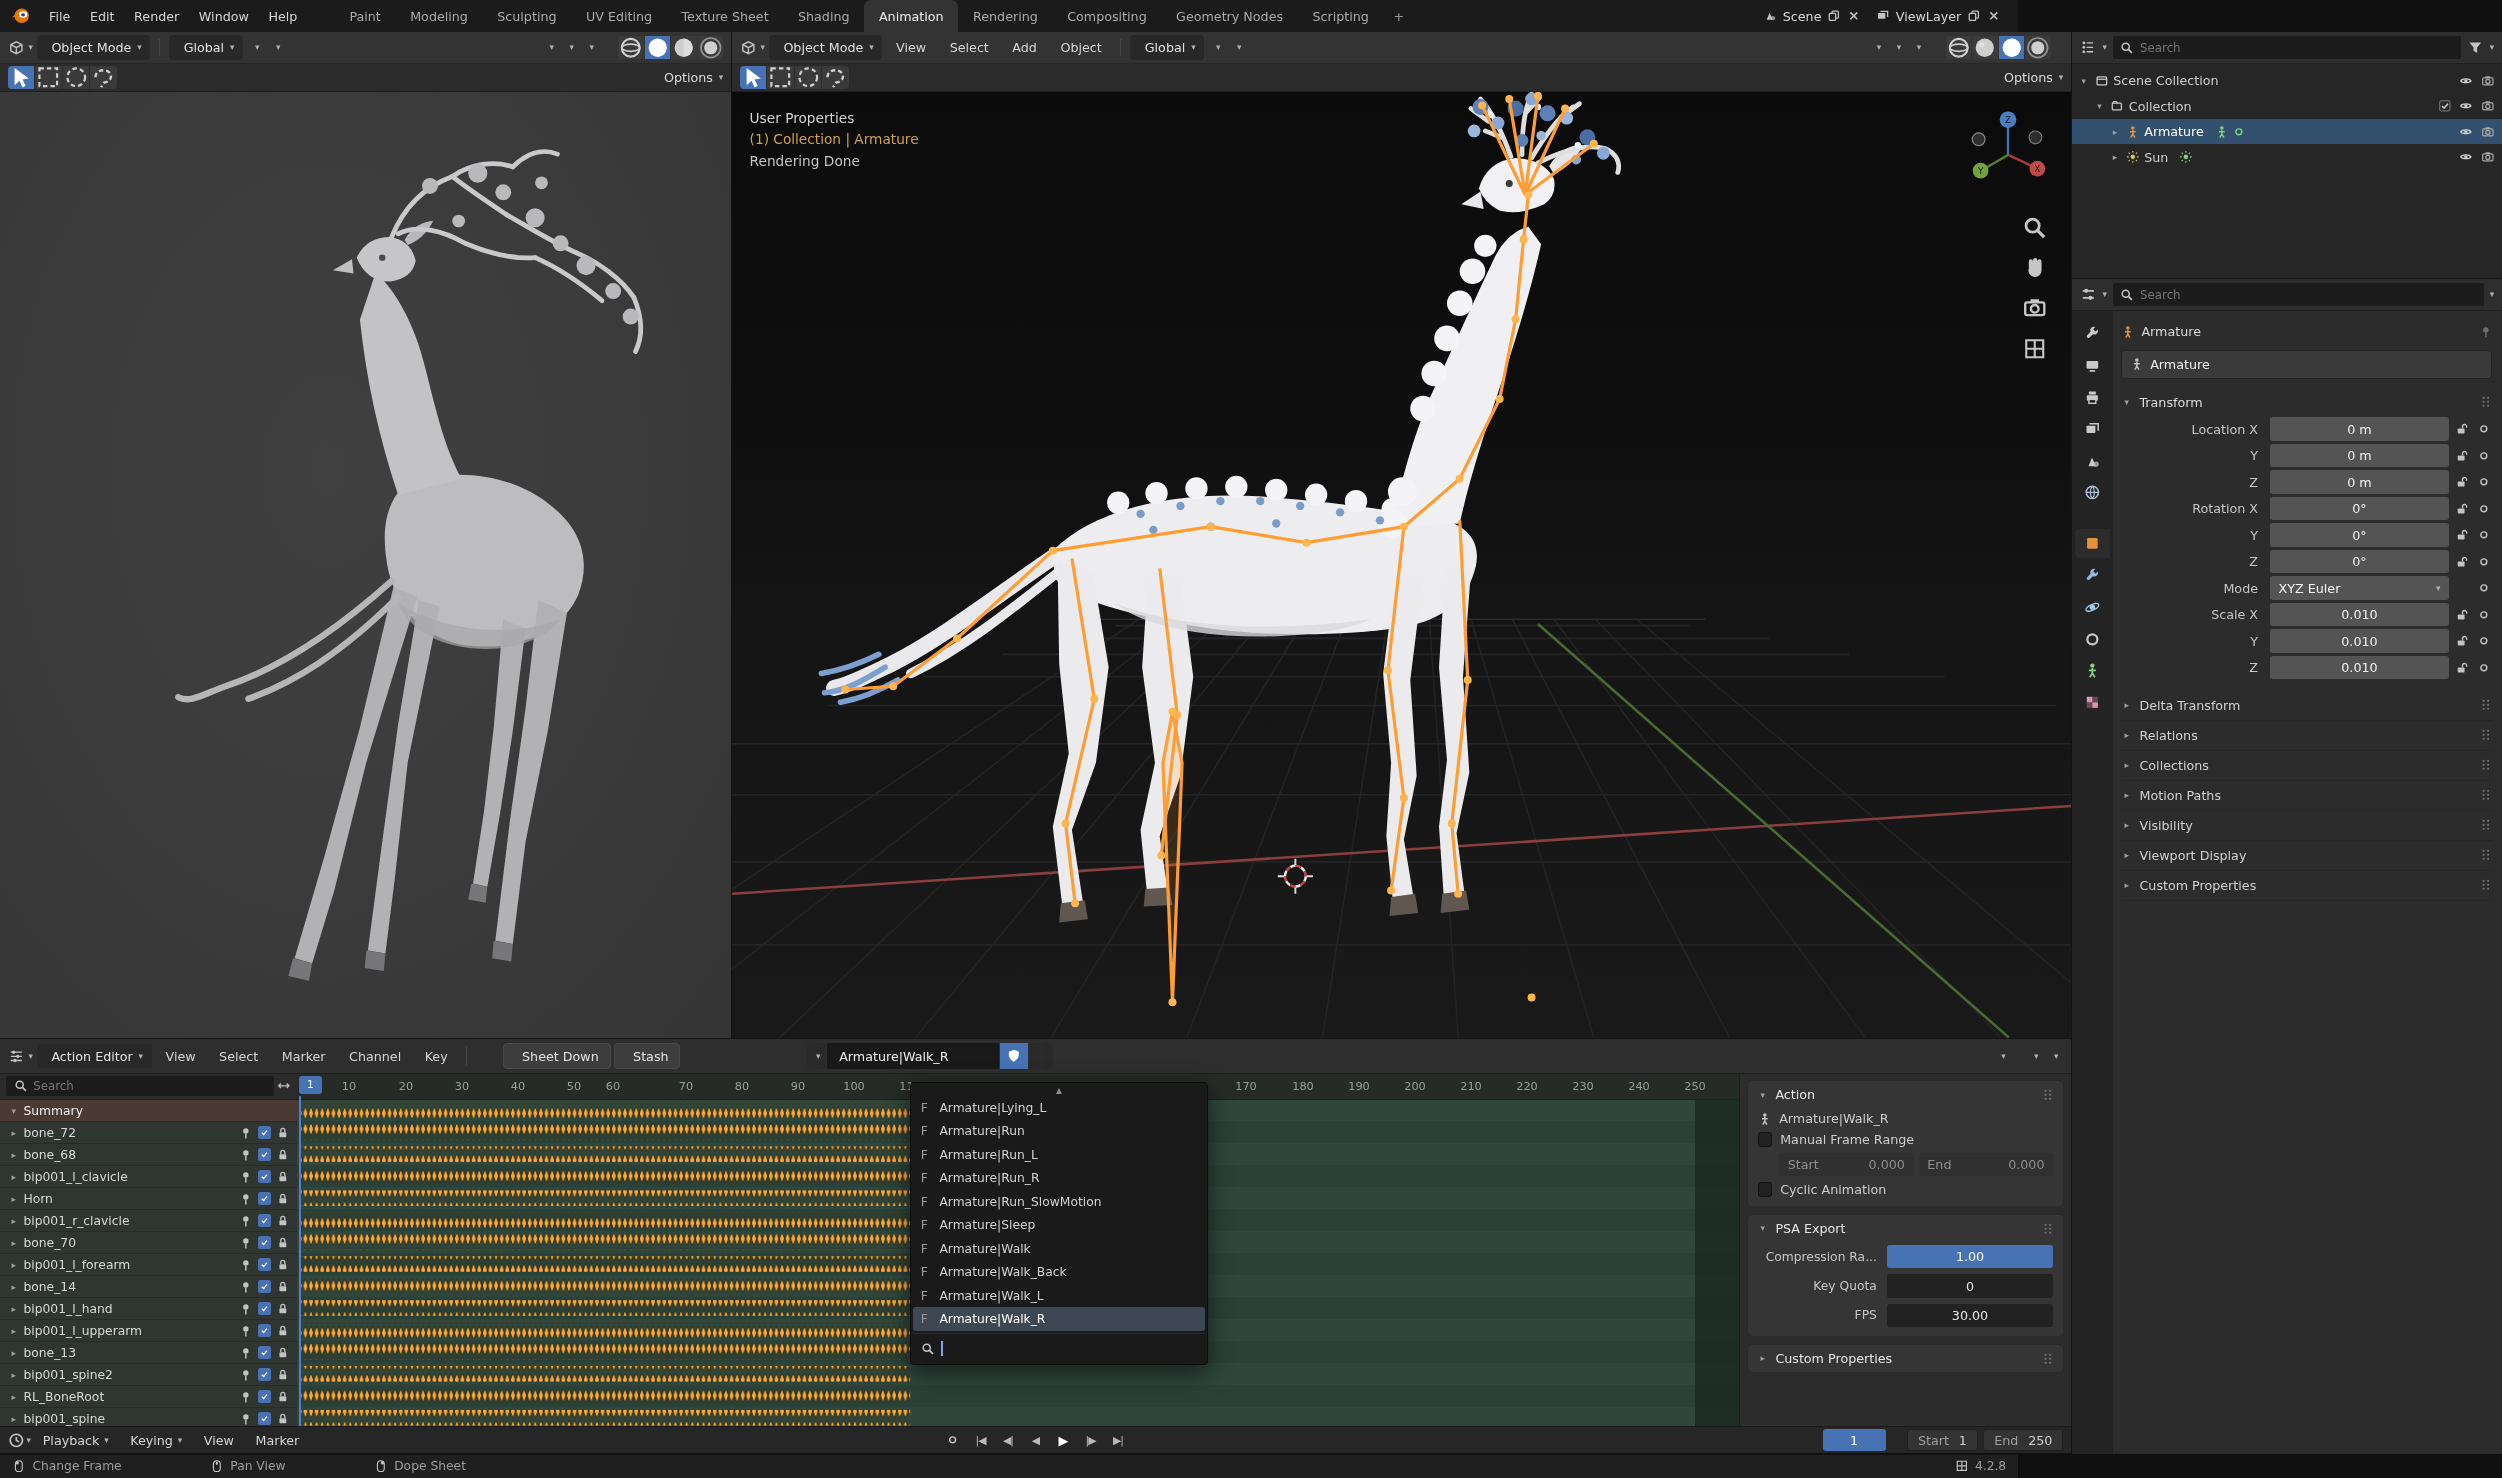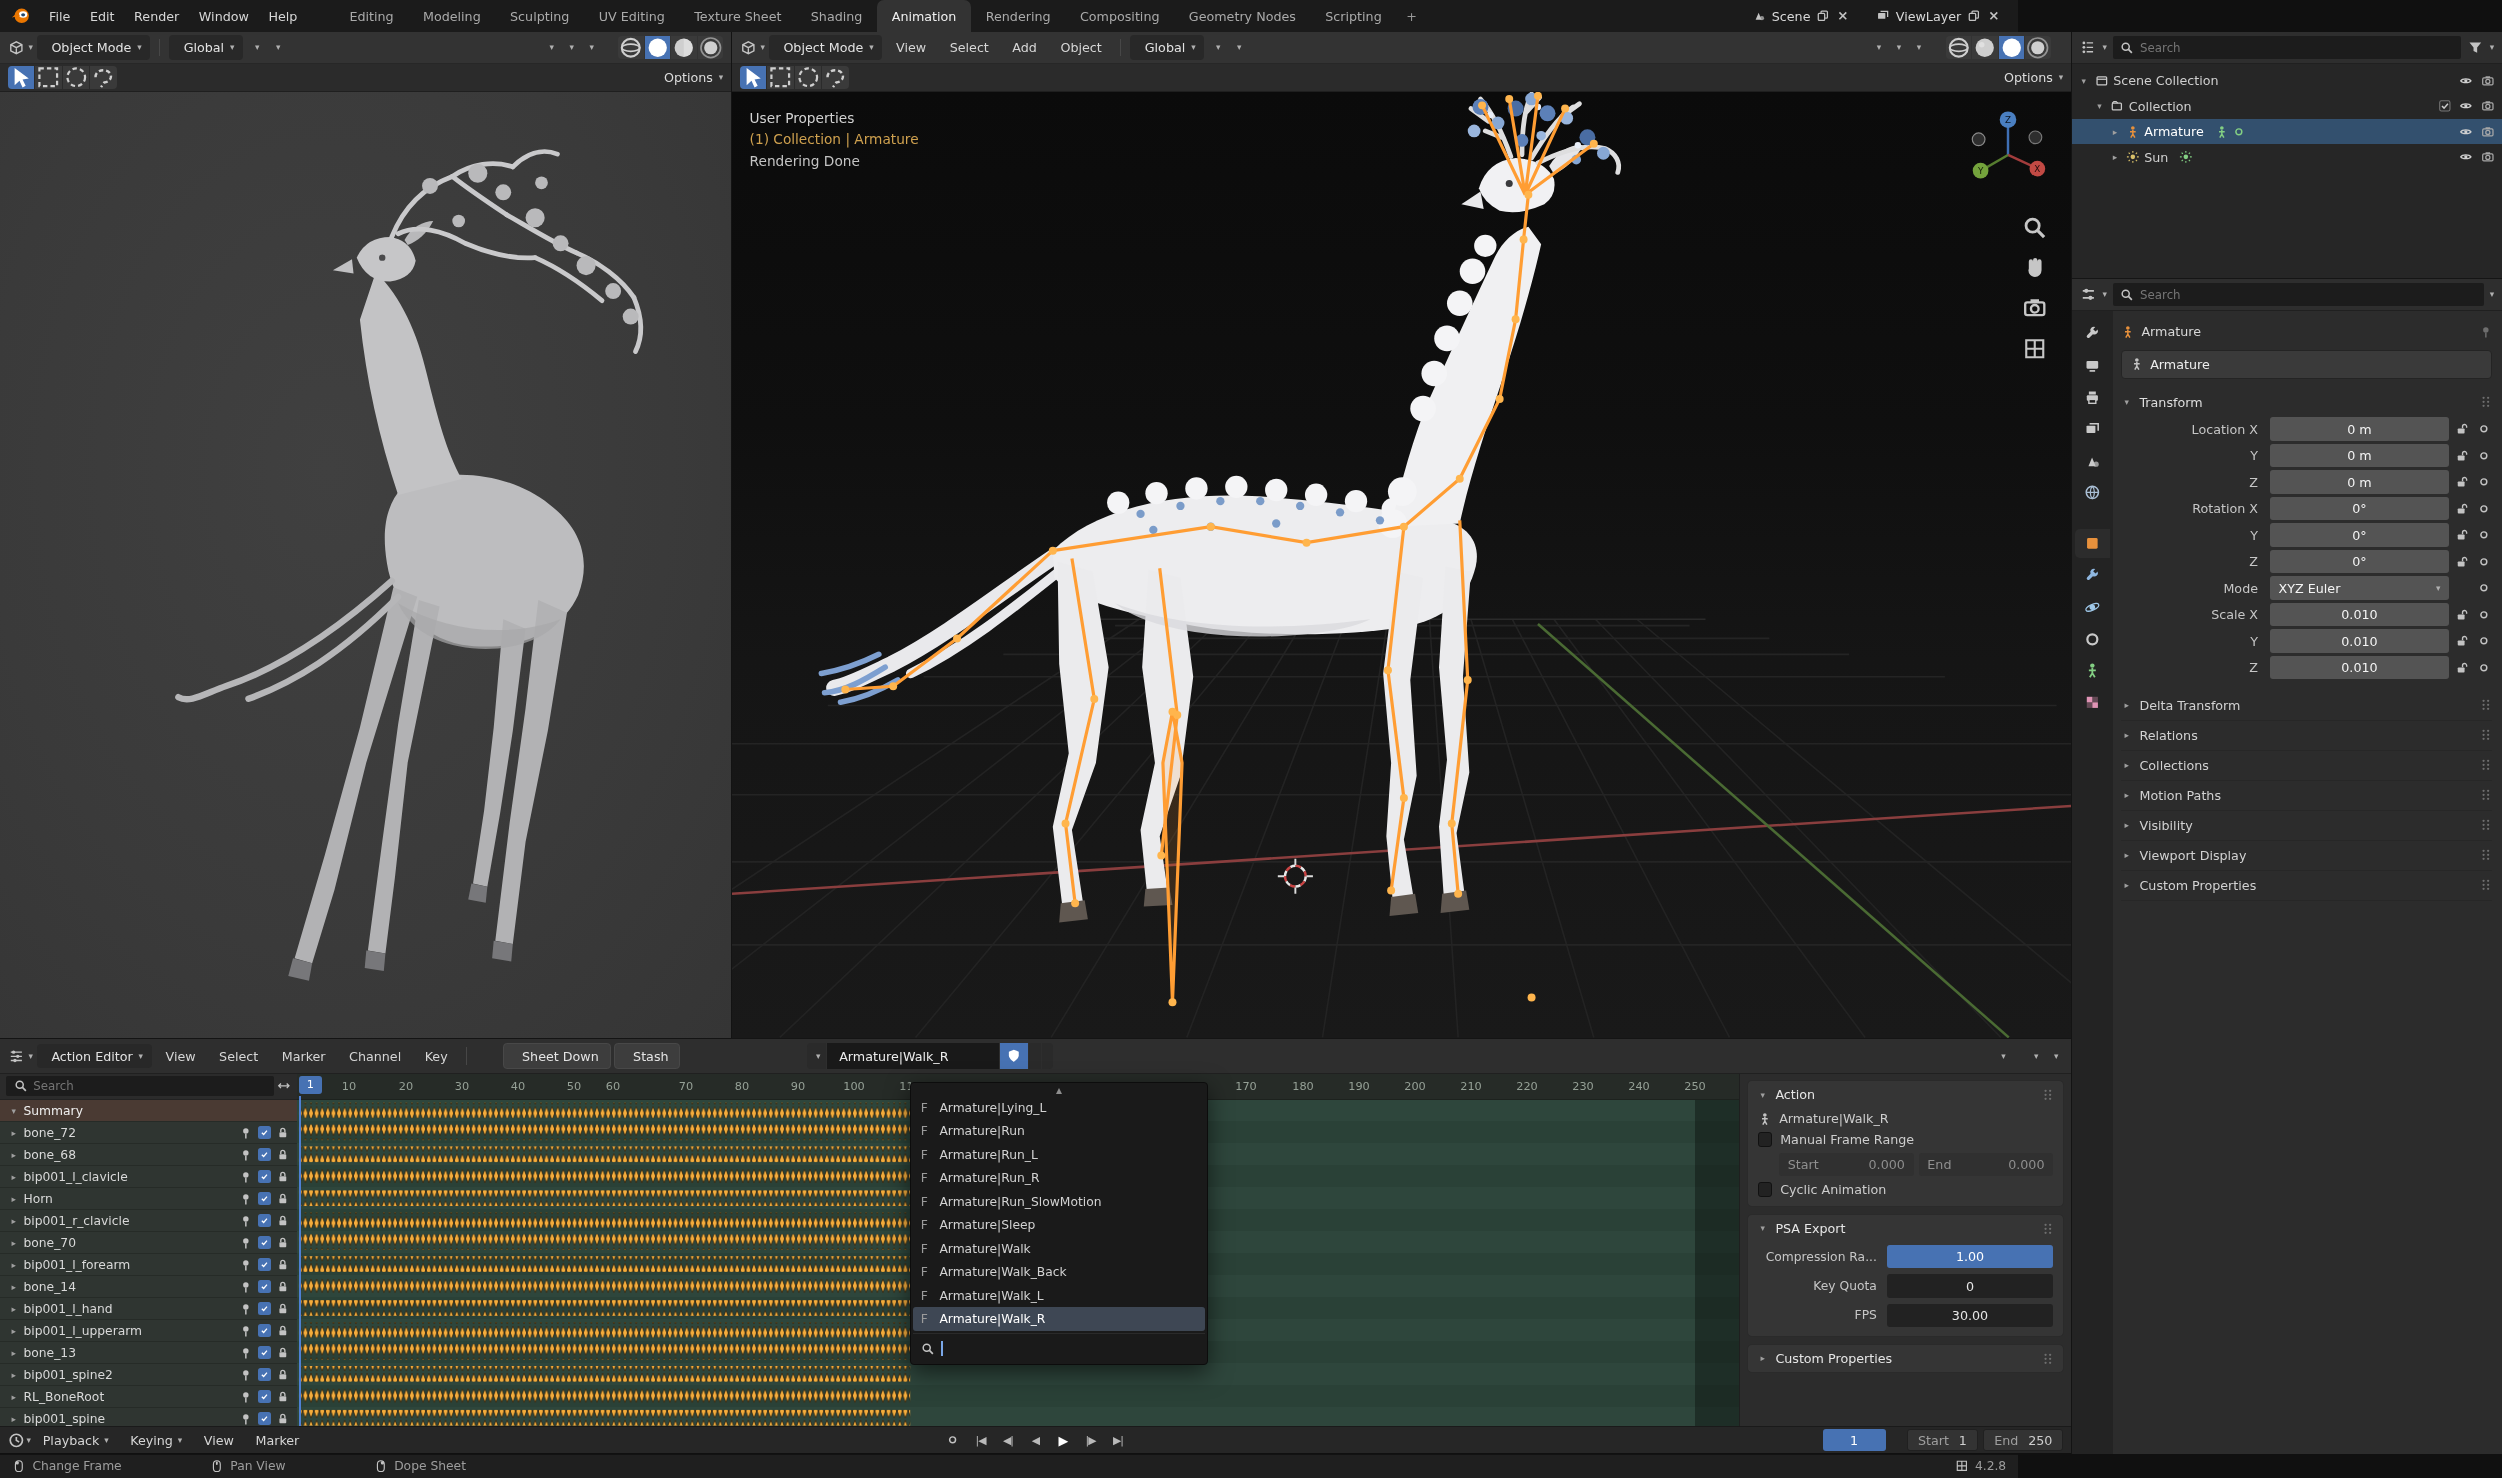--- a/index.html
+++ b/index.html
@@ -171,35 +171,35 @@
         </svg>
     </span>
     <nav class="menus" id="topMenus" style="display:flex">
         <span class="mitem">File</span>
         <span class="mitem">Edit</span>
         <span class="mitem">Render</span>
         <span class="mitem">Window</span>
         <span class="mitem">Help</span>
       </nav>
     <nav class="wstabs" id="wsTabs">
-        <span class="wstab">Editing</span>
+        <span class="wstab">Paint</span>
         <span class="wstab">Modeling</span>
         <span class="wstab">Sculpting</span>
         <span class="wstab">UV Editing</span>
         <span class="wstab">Texture Sheet</span>
         <span class="wstab">Shading</span>
         <span class="wstab active">Animation</span>
         <span class="wstab">Rendering</span>
         <span class="wstab">Compositing</span>
         <span class="wstab">Geometry Nodes</span>
         <span class="wstab">Scripting</span>
         <span class="wstab add">+</span>
       </nav>
     <span class="topbar-spacer"></span>
-    <div id="tbRight" style="display:flex;align-items:center;gap:11px">
+    <div id="tbRight" style="display:flex;align-items:center;gap:0">
         <span class="tb-sel">
           <span class="iw sm">
             <svg viewBox="0 0 12 12" fill="none" xmlns="http://www.w3.org/2000/svg">
               <path d="M3.2 9.5 L5.8 3.2 L8.4 9.5 Z" fill="currentColor"></path>
               <circle cx="8.7" cy="8" r="1.9" fill="currentColor" opacity="0.7"></circle>
             </svg>
           </span>
           <span>Scene</span>
           <span class="iw sm">
             <svg viewBox="0 0 12 12" fill="none" xmlns="http://www.w3.org/2000/svg">

